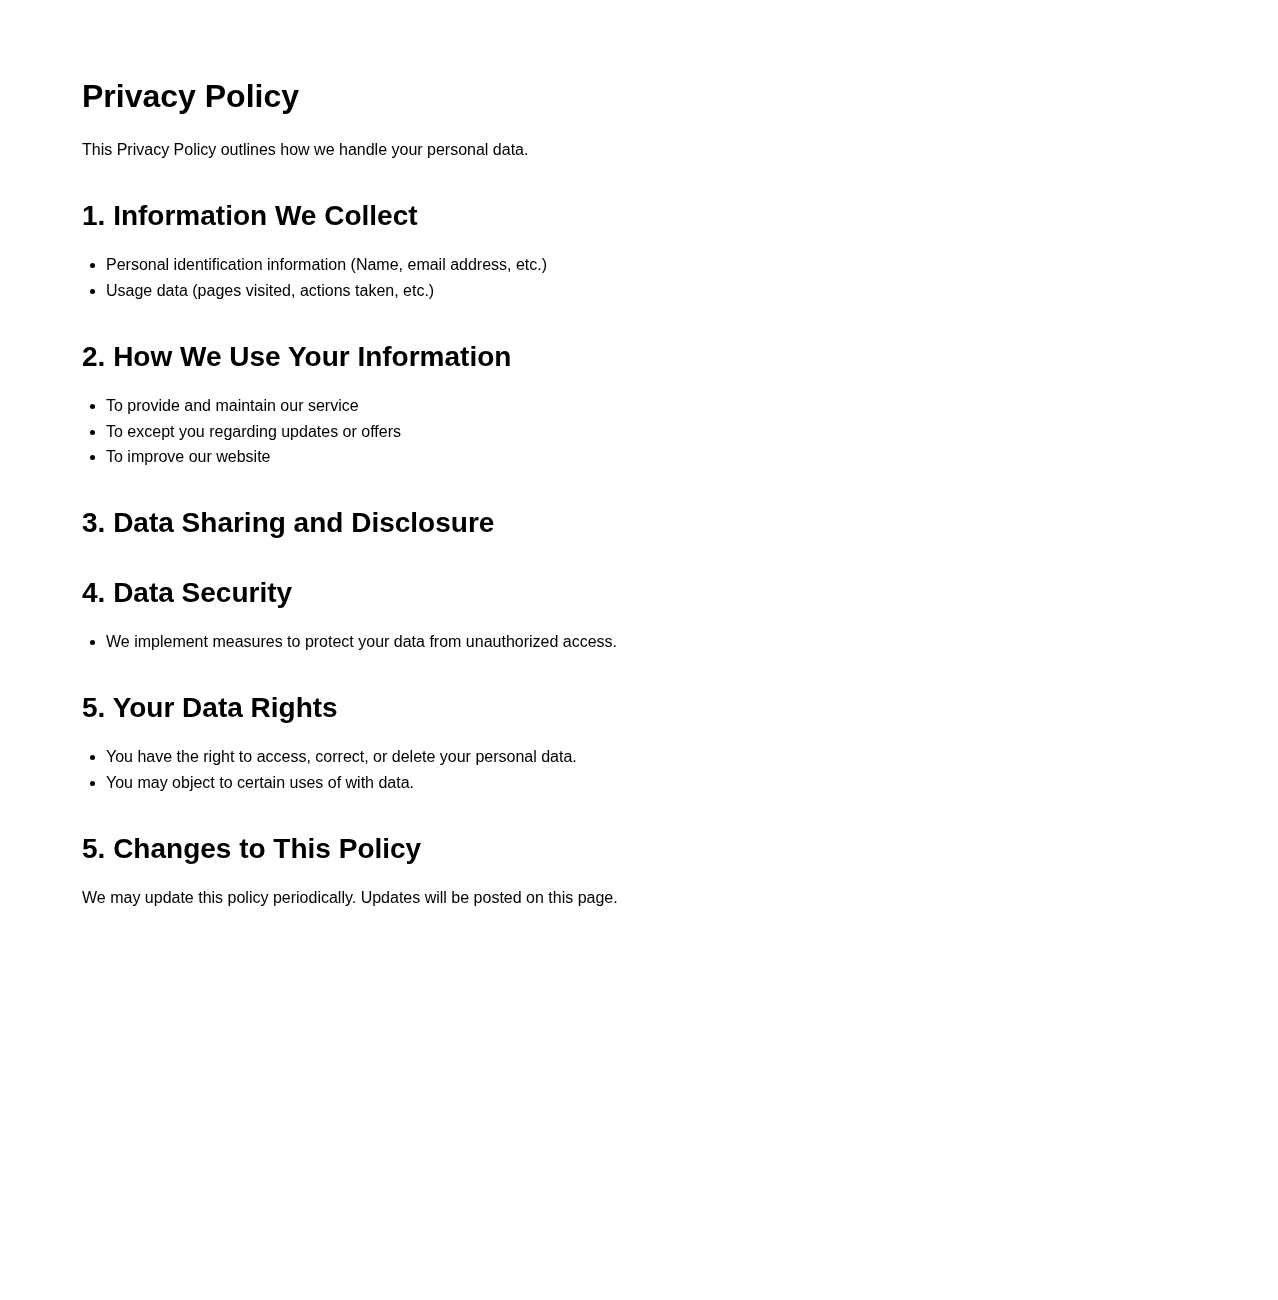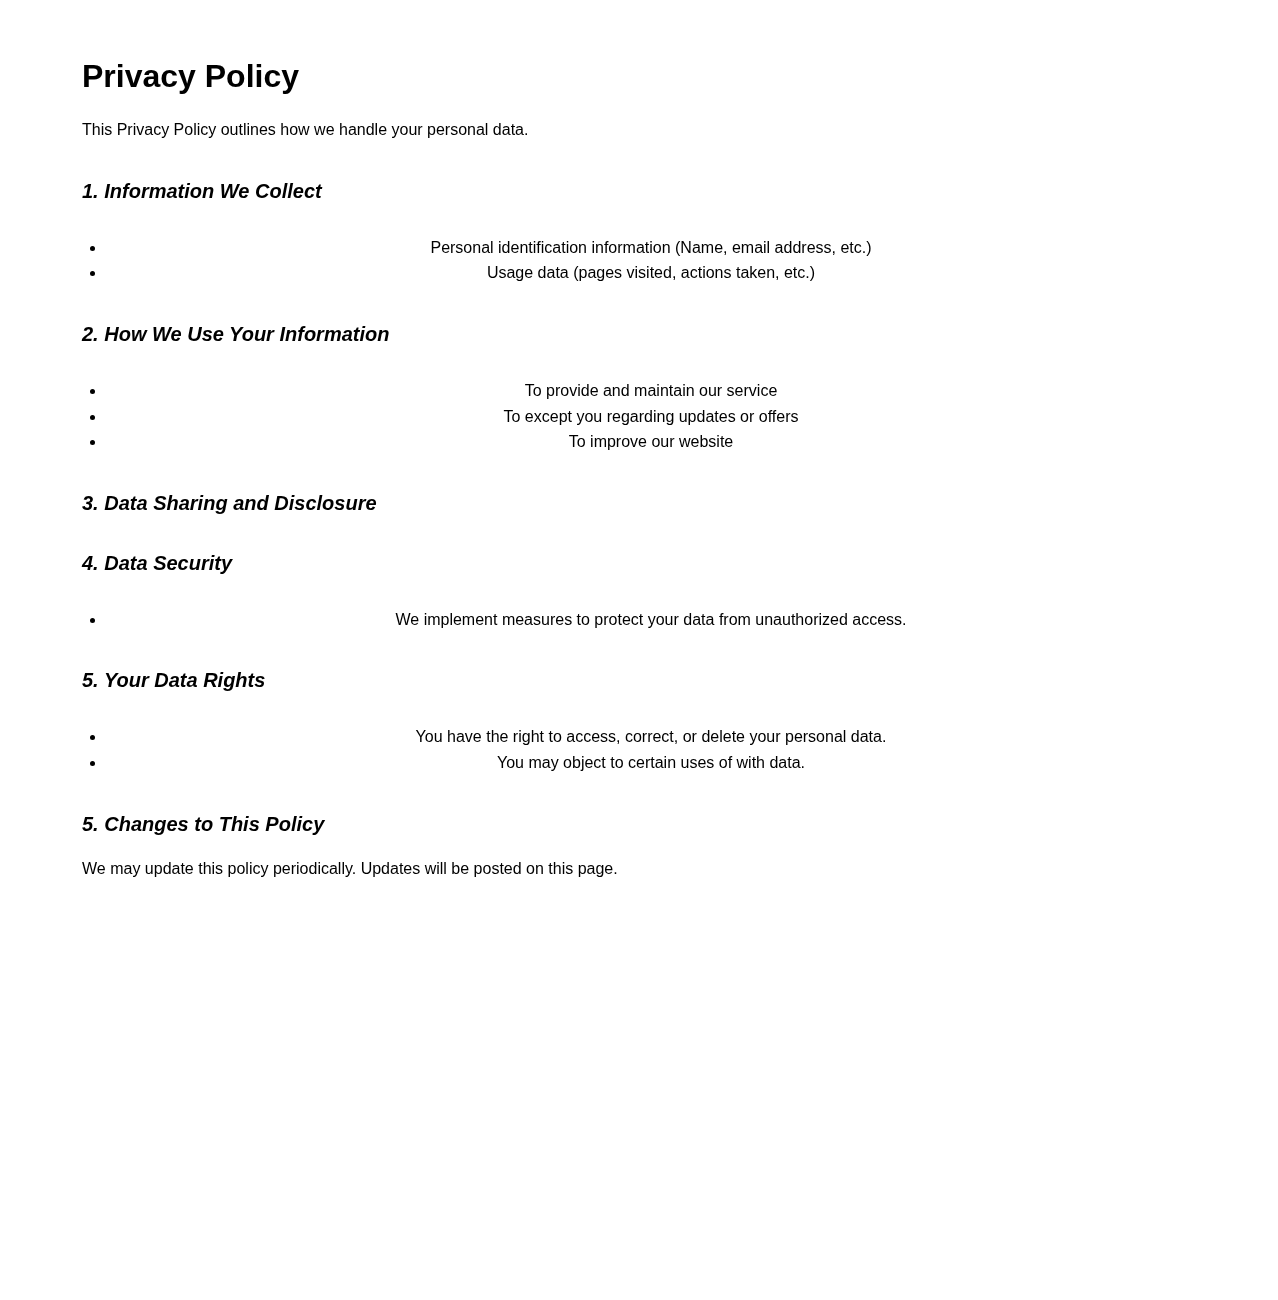--- a/index.html
+++ b/index.html
@@ -4,25 +4,25 @@
 <style>
   html, body { margin: 0; padding: 0; background: #ffffff; }
   body {
     font-family: "Liberation Sans", sans-serif;
     color: #000000;
     font-size: 16px;
     line-height: 1.6;
     width: 1278px;
     min-height: 1300px;
   }
-  .page { padding: 36px 82px 40px 82px; }
+  .page { padding: 56px 82px 40px 82px; }
   h1 { font-size: 32px; line-height: 1.2; margin: 21.44px 0 21.44px 0; font-weight: bold; }
-  h2 { font-size: 20px; line-height: 1.2; margin: 36px 0 19.92px 0; font-weight: bold; font-style: italic; }
+  h2 { font-size: 28px; line-height: 1.2; margin: 36px 0 19.92px 0; font-weight: bold; }
   p { margin: 16px 0; }
-  ul { margin: 32px 0; padding-left: 24px; text-align: center; }
+  ul { margin: 20px 0; padding-left: 24px; }
   li { margin: 0; }
 </style>
 </head>
 <body>
 
 <div class="page">
   <h1>Privacy Policy</h1>
   <p>This Privacy Policy outlines how we handle your personal data.</p>
 
   <section>

